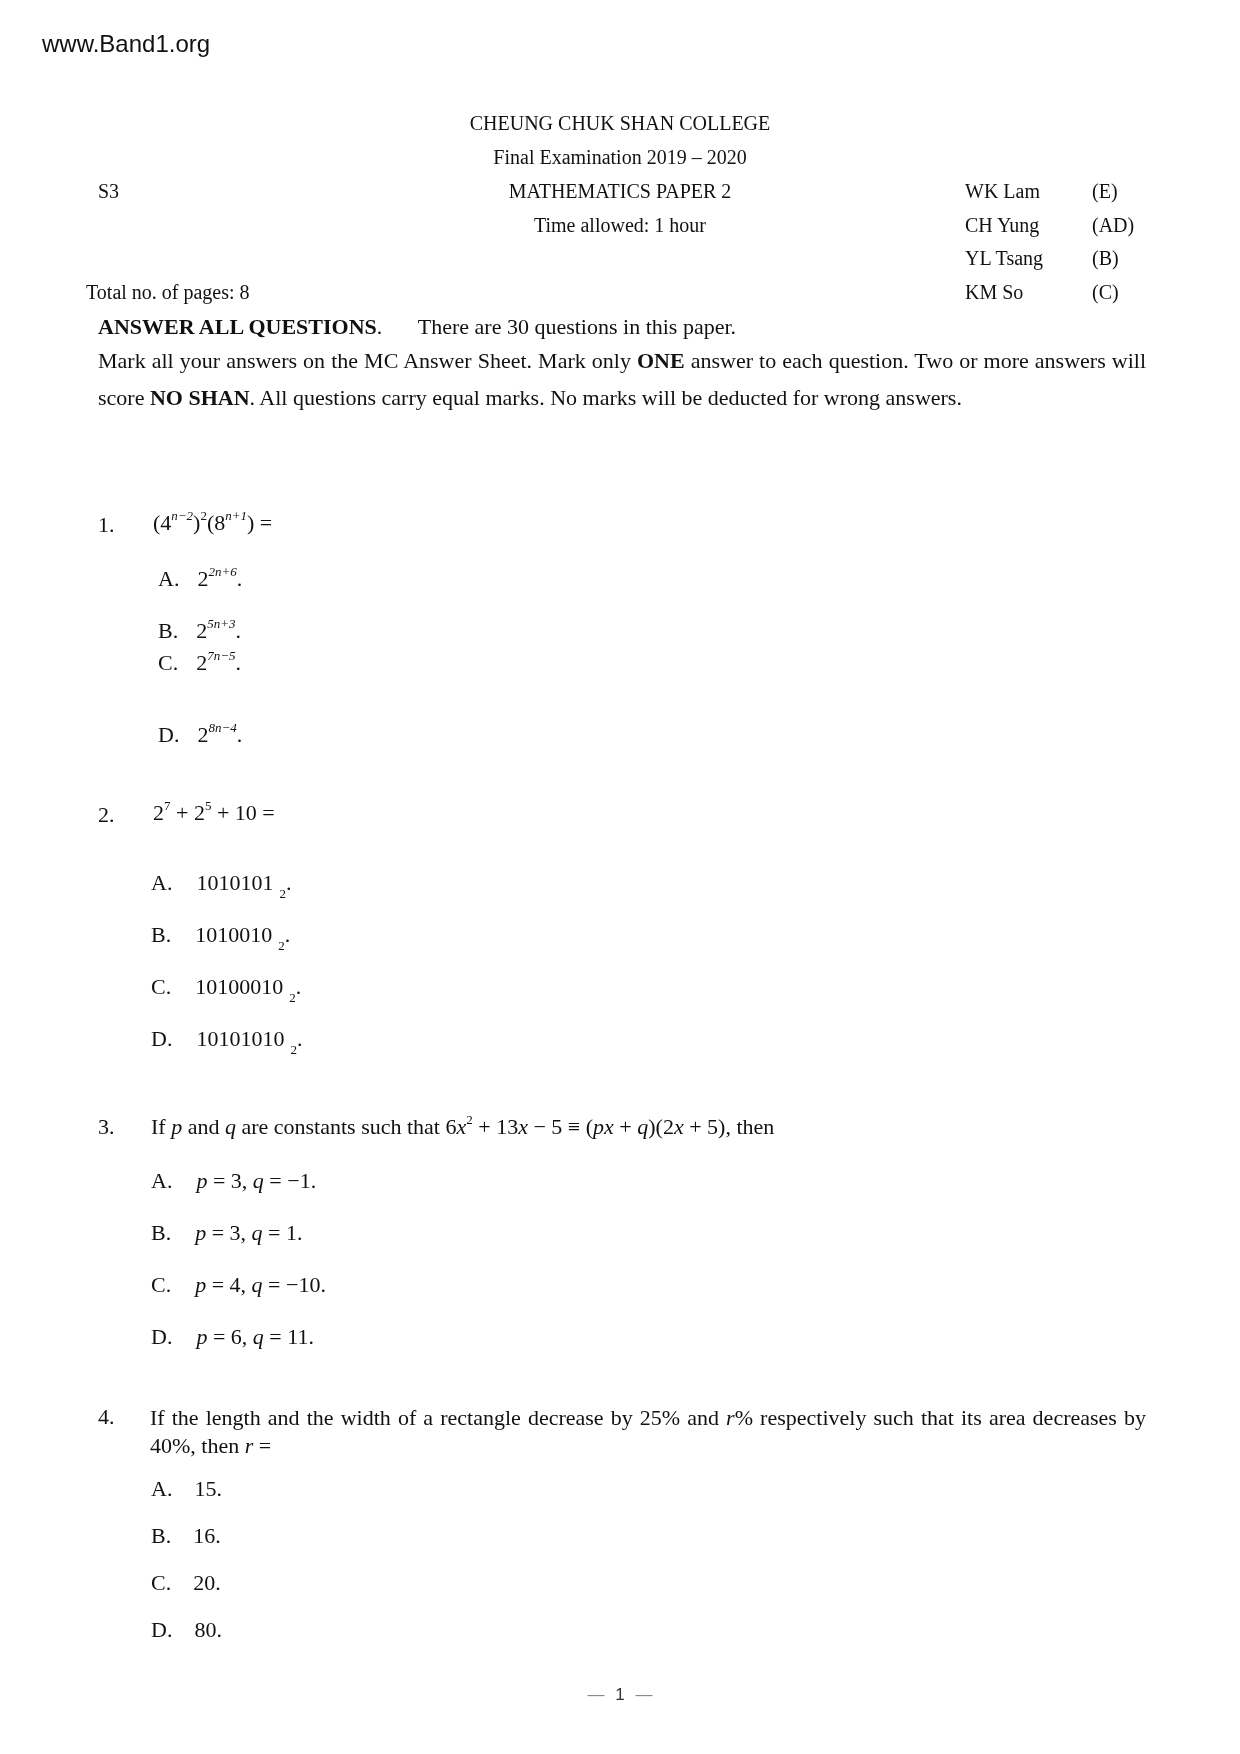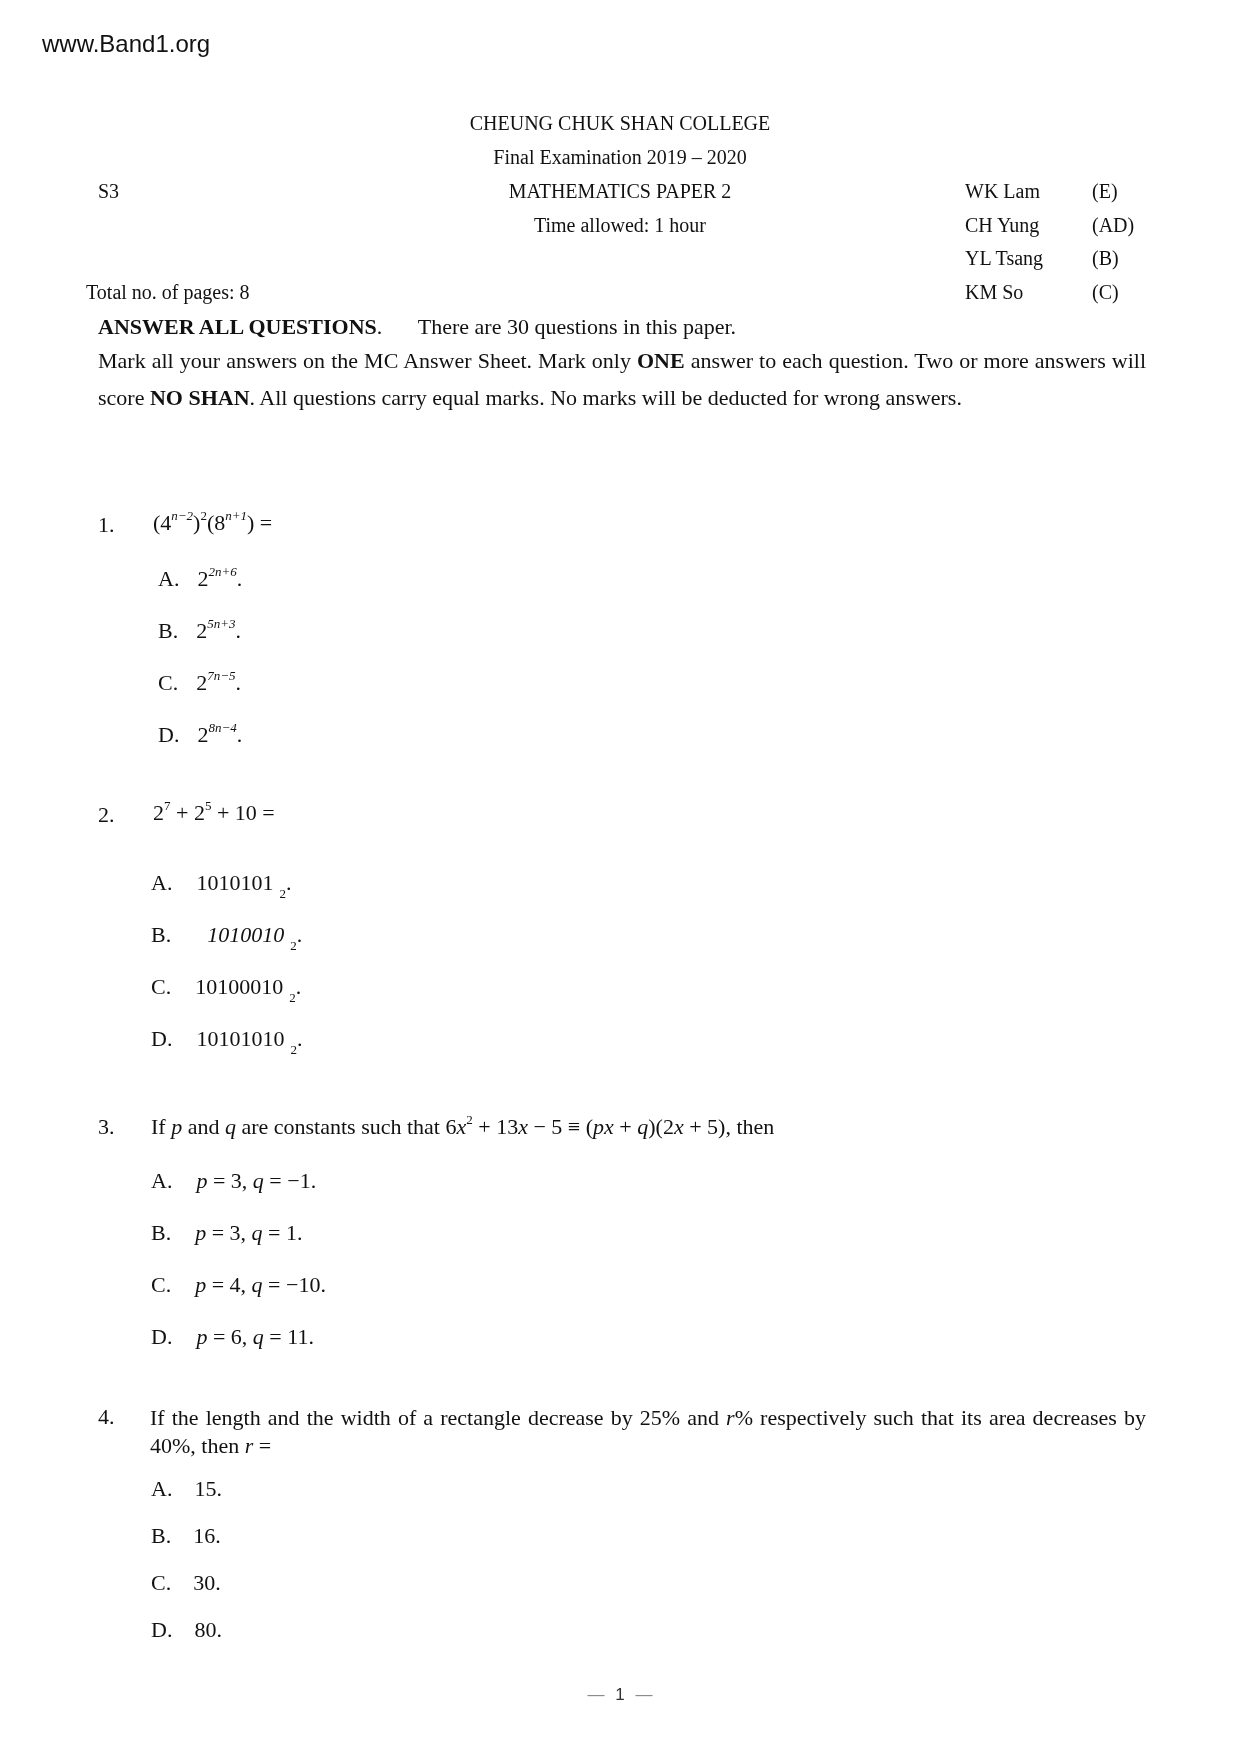--- a/index.html
+++ b/index.html
@@ -53,31 +53,31 @@
   <span>Mark all your answers on the MC Answer Sheet. Mark only </span><span class="b">ONE</span><span> answer to each question. Two or more answers will score </span><span class="b">NO SHAN</span><span>. All questions carry equal marks. No marks will be deducted for wrong answers.</span>
 </div>
 
 <div>
   <div class="abs qnum" style="left:98px;top:512px;">1.</div>
   <div class="abs math" style="left:153px;top:510px;">
     <span>(4</span><sup class="s"><i>n−2</i></sup><span>)</span><sup class="s">2</sup><span>(8</span><sup class="s"><i>n+1</i></sup><span>) =</span>
   </div>
   <div class="abs" style="left:158px;top:566px;"><span class="opt-label">A.</span><span class="math" style="margin-left:18px;text-align:right;"><span>2</span><sup class="s"><i>2n+6</i></sup><span>.</span></span></div>
   <div class="abs" style="left:158px;top:618px;"><span class="opt-label">B.</span><span class="math" style="margin-left:18px;"><span>2</span><sup class="s"><i>5n+3</i></sup><span>.</span></span></div>
-  <div class="abs" style="left:158px;top:670px;"><span class="opt-label">C.</span><span class="math" style="margin-left:18px;"><span>2</span><sup class="s"><i>7n−5</i></sup><span>.</span></span></div>
+  <div class="abs" style="left:158px;top:650px;"><span class="opt-label">C.</span><span class="math" style="margin-left:18px;"><span>2</span><sup class="s"><i>7n−5</i></sup><span>.</span></span></div>
   <div class="abs" style="left:158px;top:722px;"><span class="opt-label">D.</span><span class="math" style="margin-left:18px;"><span>2</span><sup class="s"><i>8n−4</i></sup><span>.</span></span></div>
 </div>
 
 <div>
   <div class="abs qnum" style="left:98px;top:802px;">2.</div>
   <div class="abs math" style="left:153px;top:800px;">
     <span>2</span><sup class="s">7</sup><span> + 2</span><sup class="s">5</sup><span> + 10 =</span>
   </div>
   <div class="abs" style="left:151px;top:870px;"><span class="opt-label">A.</span><span class="opt-val" style="margin-left:24px;">1010101</span><sub class="s">2</sub><span class="opt-val">.</span></div>
-  <div class="abs" style="left:151px;top:922px;"><span class="opt-label">B.</span><span class="opt-val" style="margin-left:36px;font-style:italic;">1010010</span><sub class="s">2</sub><span class="opt-val">.</span></div>
+  <div class="abs" style="left:151px;top:922px;"><span class="opt-label">B.</span><span class="opt-val" style="margin-left:24px;">1010010</span><sub class="s">2</sub><span class="opt-val">.</span></div>
   <div class="abs" style="left:151px;top:974px;"><span class="opt-label">C.</span><span class="opt-val" style="margin-left:24px;">10100010</span><sub class="s">2</sub><span class="opt-val">.</span></div>
   <div class="abs" style="left:151px;top:1026px;"><span class="opt-label">D.</span><span class="opt-val" style="margin-left:24px;">10101010</span><sub class="s">2</sub><span class="opt-val">.</span></div>
 </div>
 
 <div>
   <div class="abs qnum" style="left:98px;top:1114px;">3.</div>
   <div class="abs math" style="left:151px;top:1114px;">
     <span>If </span><i>p</i><span> and </span><i>q</i><span> are constants such that </span><span>6</span><i>x</i><sup class="s">2</sup><span> + 13</span><i>x</i><span> − 5 ≡ (</span><i>px</i><span> + </span><i>q</i><span>)(2</span><i>x</i><span> + 5)</span><span>, then</span>
   </div>
   <div class="abs math" style="left:151px;top:1168px;"><span class="opt-label">A.</span><span style="margin-left:24px;"><i>p</i> = <span>3</span>, <i>q</i> = <span>−1</span>.</span></div>
@@ -86,21 +86,21 @@
   <div class="abs math" style="left:151px;top:1324px;"><span class="opt-label">D.</span><span style="margin-left:24px;"><i>p</i> = <span>6</span>, <i>q</i> = <span>11</span>.</span></div>
 </div>
 
 <div>
   <div class="abs qnum" style="left:98px;top:1404px;">4.</div>
   <div class="q4text" style="top:1404px;">
     <span>If the length and the width of a rectangle decrease by 25% and </span><i>r</i><span>% respectively such that its area decreases by 40%, then </span><i>r</i><span> =</span>
   </div>
   <div class="abs" style="left:151px;top:1476px;"><span class="opt-label">A.</span><span class="opt-val" style="margin-left:22px;">15.</span></div>
   <div class="abs" style="left:151px;top:1523px;"><span class="opt-label">B.</span><span class="opt-val" style="margin-left:22px;">16.</span></div>
-  <div class="abs" style="left:151px;top:1570px;"><span class="opt-label">C.</span><span class="opt-val" style="margin-left:22px;">30.</span></div>
+  <div class="abs" style="left:151px;top:1570px;"><span class="opt-label">C.</span><span class="opt-val" style="margin-left:22px;">20.</span></div>
   <div class="abs" style="left:151px;top:1617px;"><span class="opt-label">D.</span><span class="opt-val" style="margin-left:22px;">80.</span></div>
 </div>
 
 <div class="abs pagenum center" style="top:1685px;">
   <span class="dash">—</span>
   <span style="margin:0 6px;">1</span>
   <span class="dash">—</span>
 </div>
 
 </body></html>

